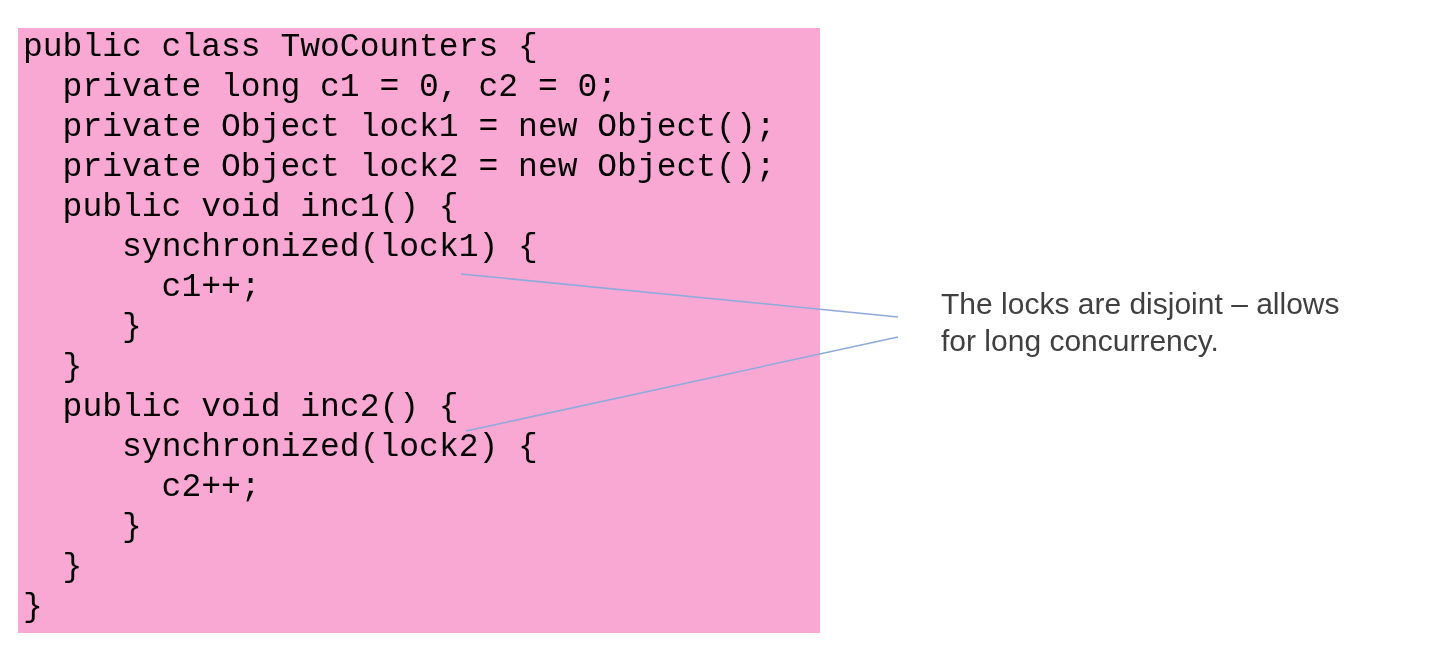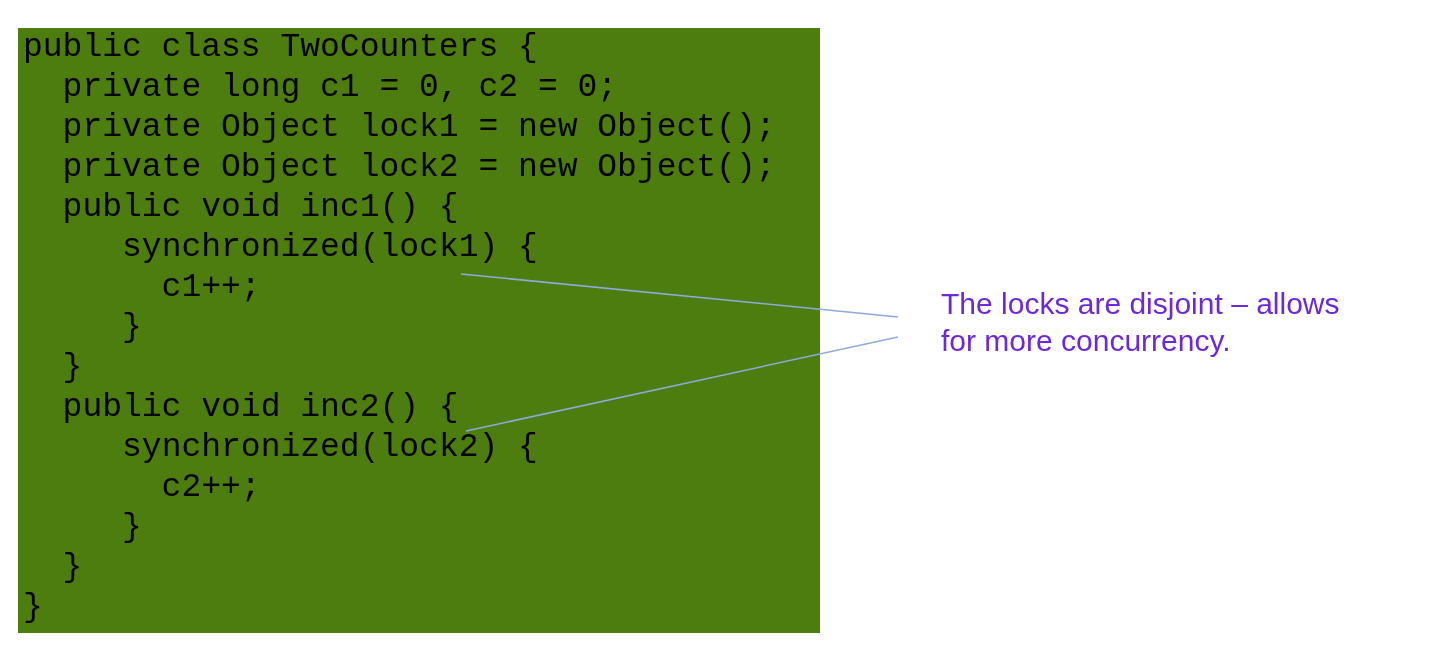--- a/index.html
+++ b/index.html
@@ -57,27 +57,27 @@
     line-height: 37px;
     color: #000000;
     white-space: nowrap;
   }
 </style>
 </head>
 <body style="background: rgb(255, 255, 255);">
 
 <div class="slide">
 
-  <div class="code-panel" style="background: #4d7c0f;">
+  <div class="code-panel" style="background: #f9a8d4;">
     <pre class="code-block" style="color: rgb(0, 0, 0);"><div class="code-line"><span>public class TwoCounters {</span></div><div class="code-line"><span>  private long c1 = 0, c2 = 0;</span></div><div class="code-line"><span>  private Object lock1 = new Object();</span></div><div class="code-line"><span>  private Object lock2 = new Object();</span></div><div class="code-line"><span>  public void inc1() {</span></div><div class="code-line"><span>     </span><b>synchronized</b><span>(lock1) {</span></div><div class="code-line"><span>       c1++;</span></div><div class="code-line"><span>     }</span></div><div class="code-line"><span>  }</span></div><div class="code-line"><span>  public void inc2() {</span></div><div class="code-line"><span>     </span><b>synchronized</b><span>(lock2) {</span></div><div class="code-line"><span>       c2++;</span></div><div class="code-line"><span>     }</span></div><div class="code-line"><span>  }</span></div><div class="code-line"><span>}</span></div></pre>
   </div>
 
   <svg class="callouts-layer" viewBox="0 0 1454 660" width="1454" height="660">
       <line x1="461" y1="274" x2="898" y2="317" stroke="#8EAADB" stroke-width="1.5"></line>
       <line x1="466" y1="431" x2="898" y2="337" stroke="#8EAADB" stroke-width="1.5"></line>
     </svg>
 
-  <div class="annotation" style="color: #6d28d9;">
+  <div class="annotation" style="color: #404040;">
     <div>The locks are disjoint – allows</div>
-    <div>for more concurrency.</div>
+    <div>for long concurrency.</div>
   </div>
 
 </div>
 
 </body></html>

